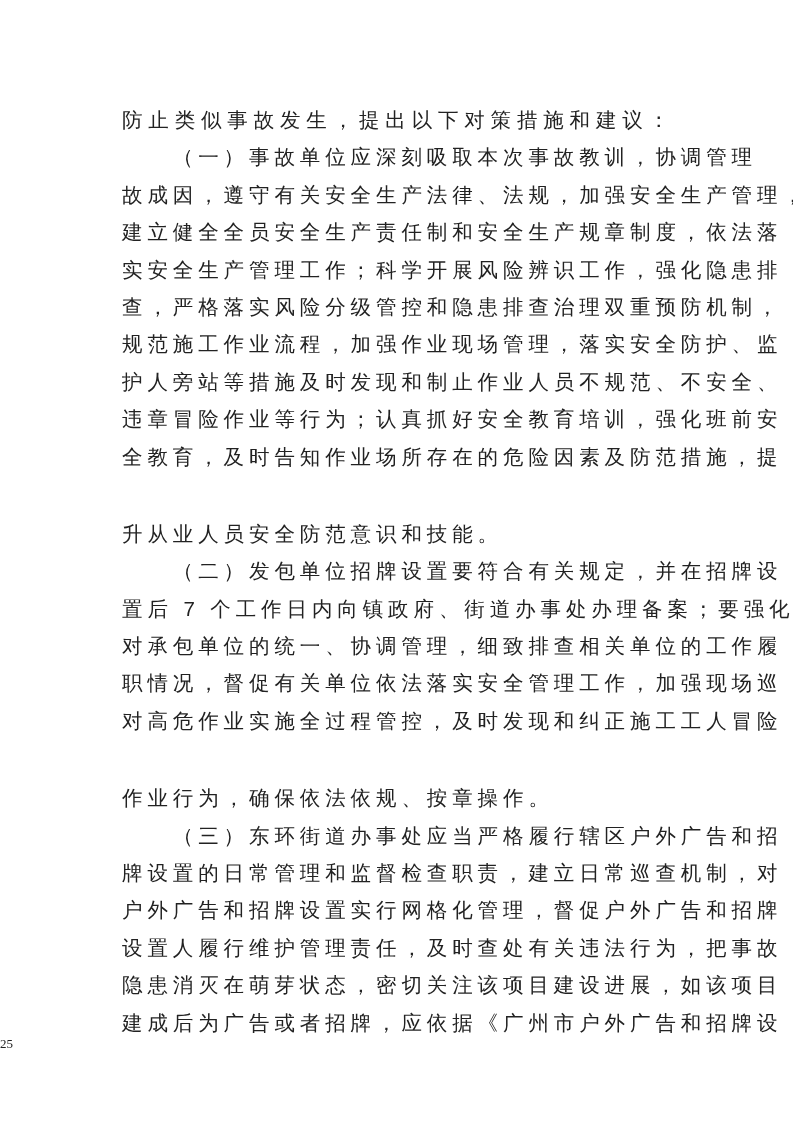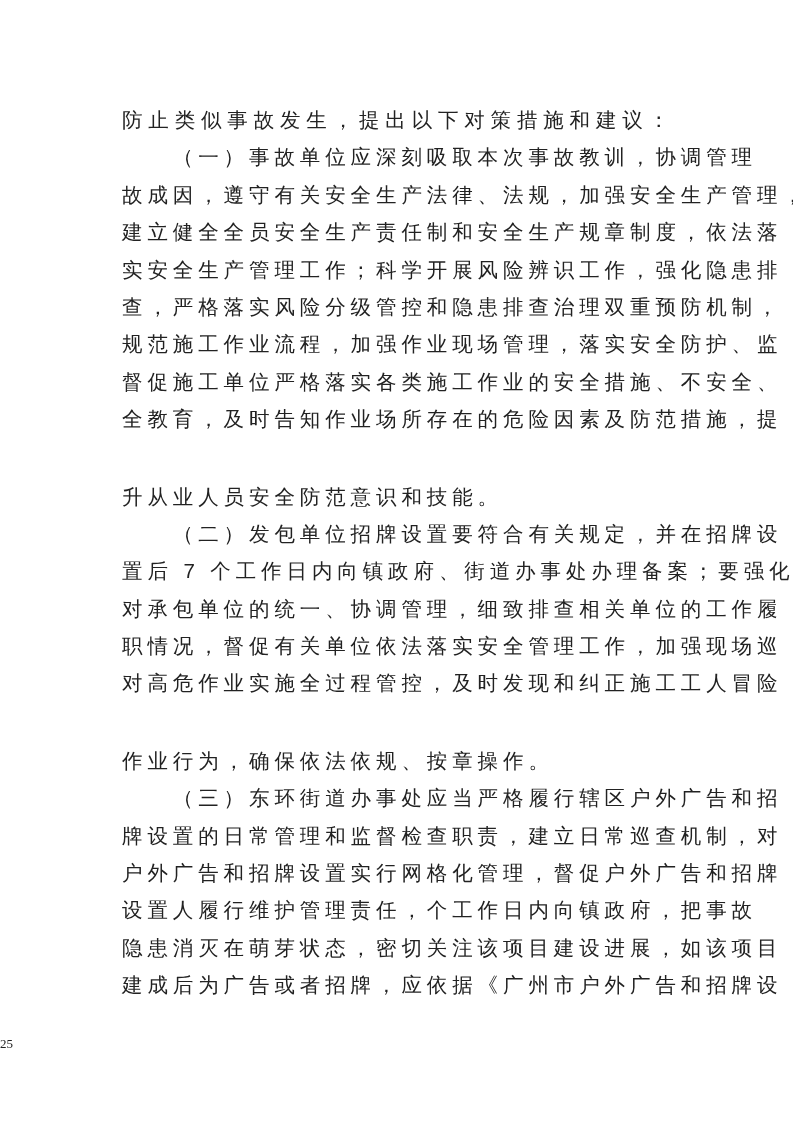--- a/index.html
+++ b/index.html
@@ -22,30 +22,31 @@
 
 <div class="page">
   <div class="body-text">
     <span class="line">防止类似事故发生，提出以下对策措施和建议：</span>
     <span class="line">　　（一）事故单位应深刻吸取本次事故教训，协调管理</span>
     <span class="line">故成因，遵守有关安全生产法律、法规，加强安全生产管理，</span>
     <span class="line">建立健全全员安全生产责任制和安全生产规章制度，依法落</span>
     <span class="line">实安全生产管理工作；科学开展风险辨识工作，强化隐患排</span>
     <span class="line">查，严格落实风险分级管控和隐患排查治理双重预防机制，</span>
     <span class="line">规范施工作业流程，加强作业现场管理，落实安全防护、监</span>
-    <span class="line">督促施工单位严格落实各类施工作业的安全措施、不安全、</span>
+    <span class="line">护人旁站等措施及时发现和制止作业人员不规范、不安全、</span>
+    <span class="line">违章冒险作业等行为；认真抓好安全教育培训，强化班前安</span>
     <span class="line">全教育，及时告知作业场所存在的危险因素及防范措施，提</span>
     <span class="line short">升从业人员安全防范意识和技能。</span>
     <span class="line">　　（二）发包单位招牌设置要符合有关规定，并在招牌设</span>
     <span class="line">置后 7 个工作日内向镇政府、街道办事处办理备案；要强化</span>
     <span class="line">对承包单位的统一、协调管理，细致排查相关单位的工作履</span>
     <span class="line">职情况，督促有关单位依法落实安全管理工作，加强现场巡</span>
     <span class="line">对高危作业实施全过程管控，及时发现和纠正施工工人冒险</span>
     <span class="line short">作业行为，确保依法依规、按章操作。</span>
     <span class="line">　　（三）东环街道办事处应当严格履行辖区户外广告和招</span>
     <span class="line">牌设置的日常管理和监督检查职责，建立日常巡查机制，对</span>
     <span class="line">户外广告和招牌设置实行网格化管理，督促户外广告和招牌</span>
-    <span class="line">设置人履行维护管理责任，个工作日内向镇政府，把事故</span>
+    <span class="line">设置人履行维护管理责任，及时查处有关违法行为，把事故</span>
     <span class="line">隐患消灭在萌芽状态，密切关注该项目建设进展，如该项目</span>
     <span class="line">建成后为广告或者招牌，应依据《广州市户外广告和招牌设</span>
   </div>
   <div class="page-number">25</div>
 </div>
 
 </body></html>

